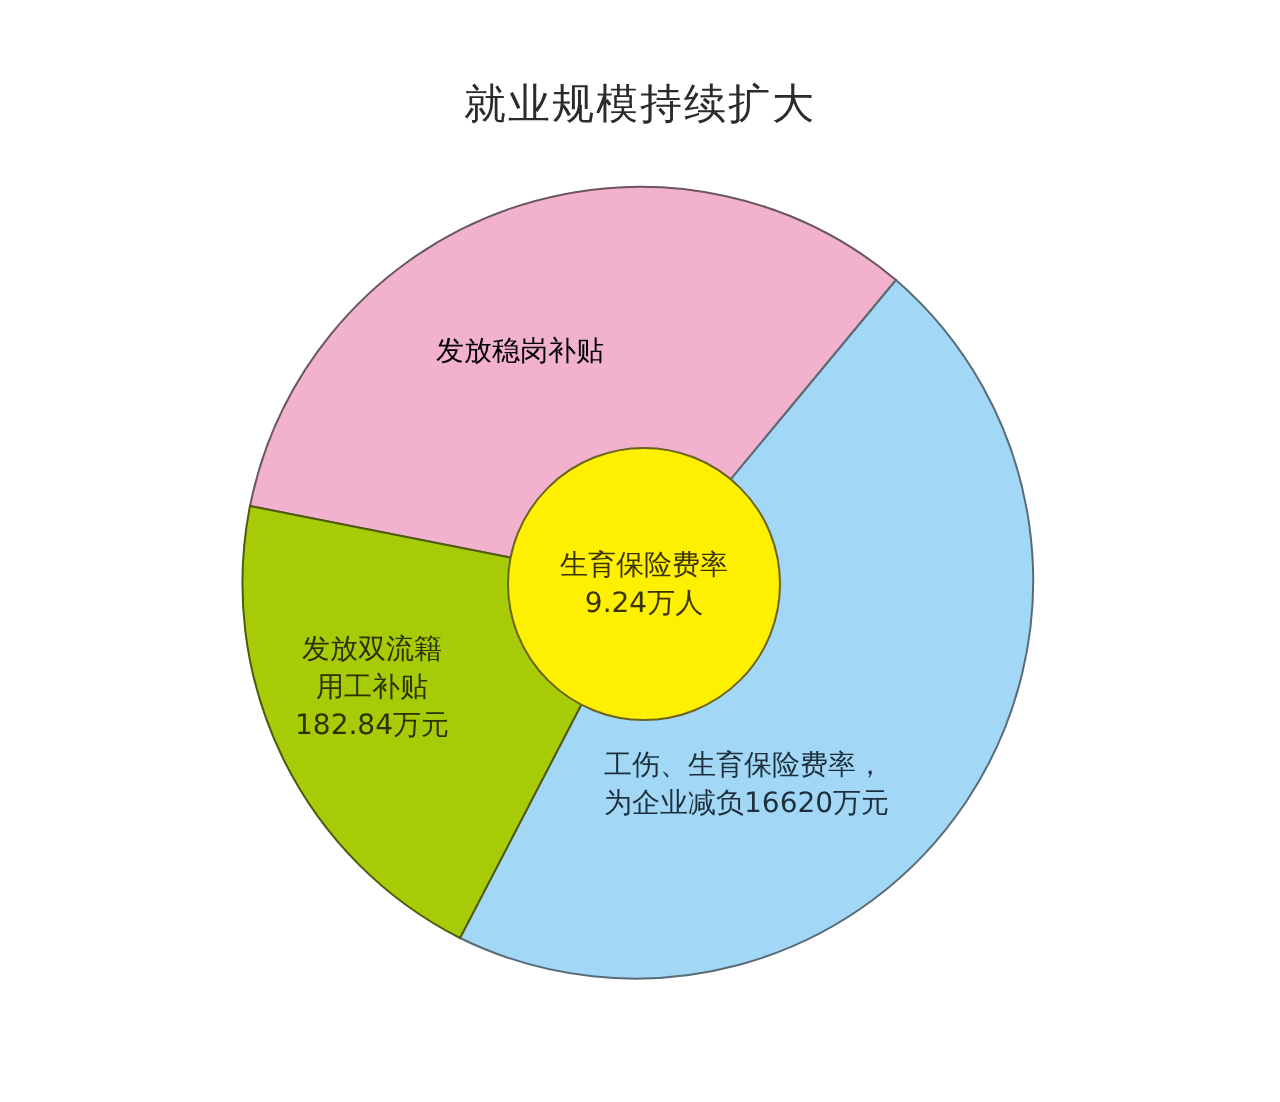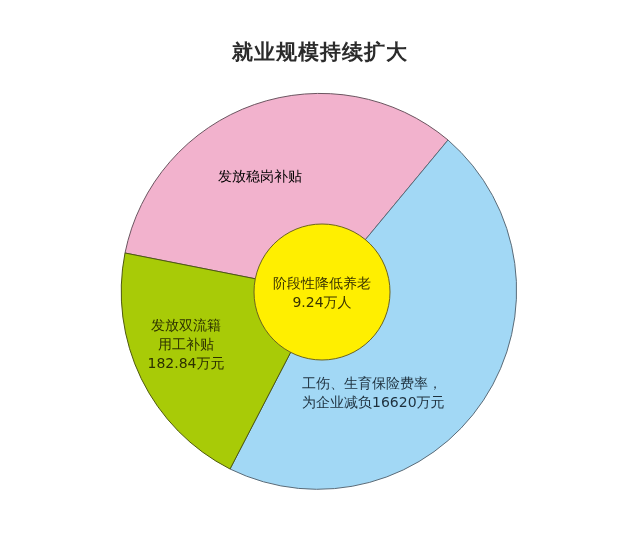--- a/index.html
+++ b/index.html
@@ -1,17 +1,17 @@
 <!DOCTYPE html>
 <html><head>
   <meta charset="utf-8">
   <style>
     html, body { margin: 0; padding: 0; background: #ffffff; }
     body { width: 640px; height: 551px; position: relative; overflow: hidden; font-family: "DejaVu Sans", sans-serif; }
-    .title { position: absolute; left: 0; top: 38px; width: 640px; text-align: center; font-family: "DejaVu Serif", serif; font-weight: bold; font-size: 21px; color: #2b2b2b; letter-spacing: 1px; }
+    .title { position: absolute; left: 0; top: 38px; width: 640px; text-align: center; font-family: "DejaVu Serif", serif; font-weight: normal; font-size: 21px; color: #2b2b2b; letter-spacing: 1px; }
     svg.chart { position: absolute; left: 0; top: 0; }
     .lbl { position: absolute; font-size: 14px; line-height: 19px; color: #000000; }
     .lbl span { display: block; white-space: nowrap; }
     .lbl-pink { left: 200px; top: 167px; width: 120px; text-align: center; }
     .lbl-center { left: 252px; top: 274px; width: 140px; text-align: center; color: #3a3400; }
     .lbl-green { left: 136px; top: 316px; width: 100px; text-align: center; color: #2c3100; }
     .lbl-blue { left: 302px; top: 374px; width: 200px; text-align: left; color: #1d2f3c; }
   </style>
 </head>
 <body>
@@ -27,21 +27,21 @@
   <path d="M322,292 L230,469 A199,199 0 0 1 125,253 Z" fill="#A8CB07" stroke="#4f5a10" stroke-width="1"></path>
 
   <circle cx="322" cy="292" r="68" fill="#FFEF00" stroke="#6b6320" stroke-width="1"></circle>
 </svg>
 
 <div class="lbl lbl-pink">
   <span>发放稳岗补贴</span>
 </div>
 
 <div class="lbl lbl-center">
-  <span>阶段性降低养老</span>
+  <span>生育保险费率</span>
   <span>9.24万人</span>
 </div>
 
 <div class="lbl lbl-green">
   <span>发放双流籍</span>
   <span>用工补贴</span>
   <span>182.84万元</span>
 </div>
 
 <div class="lbl lbl-blue">

